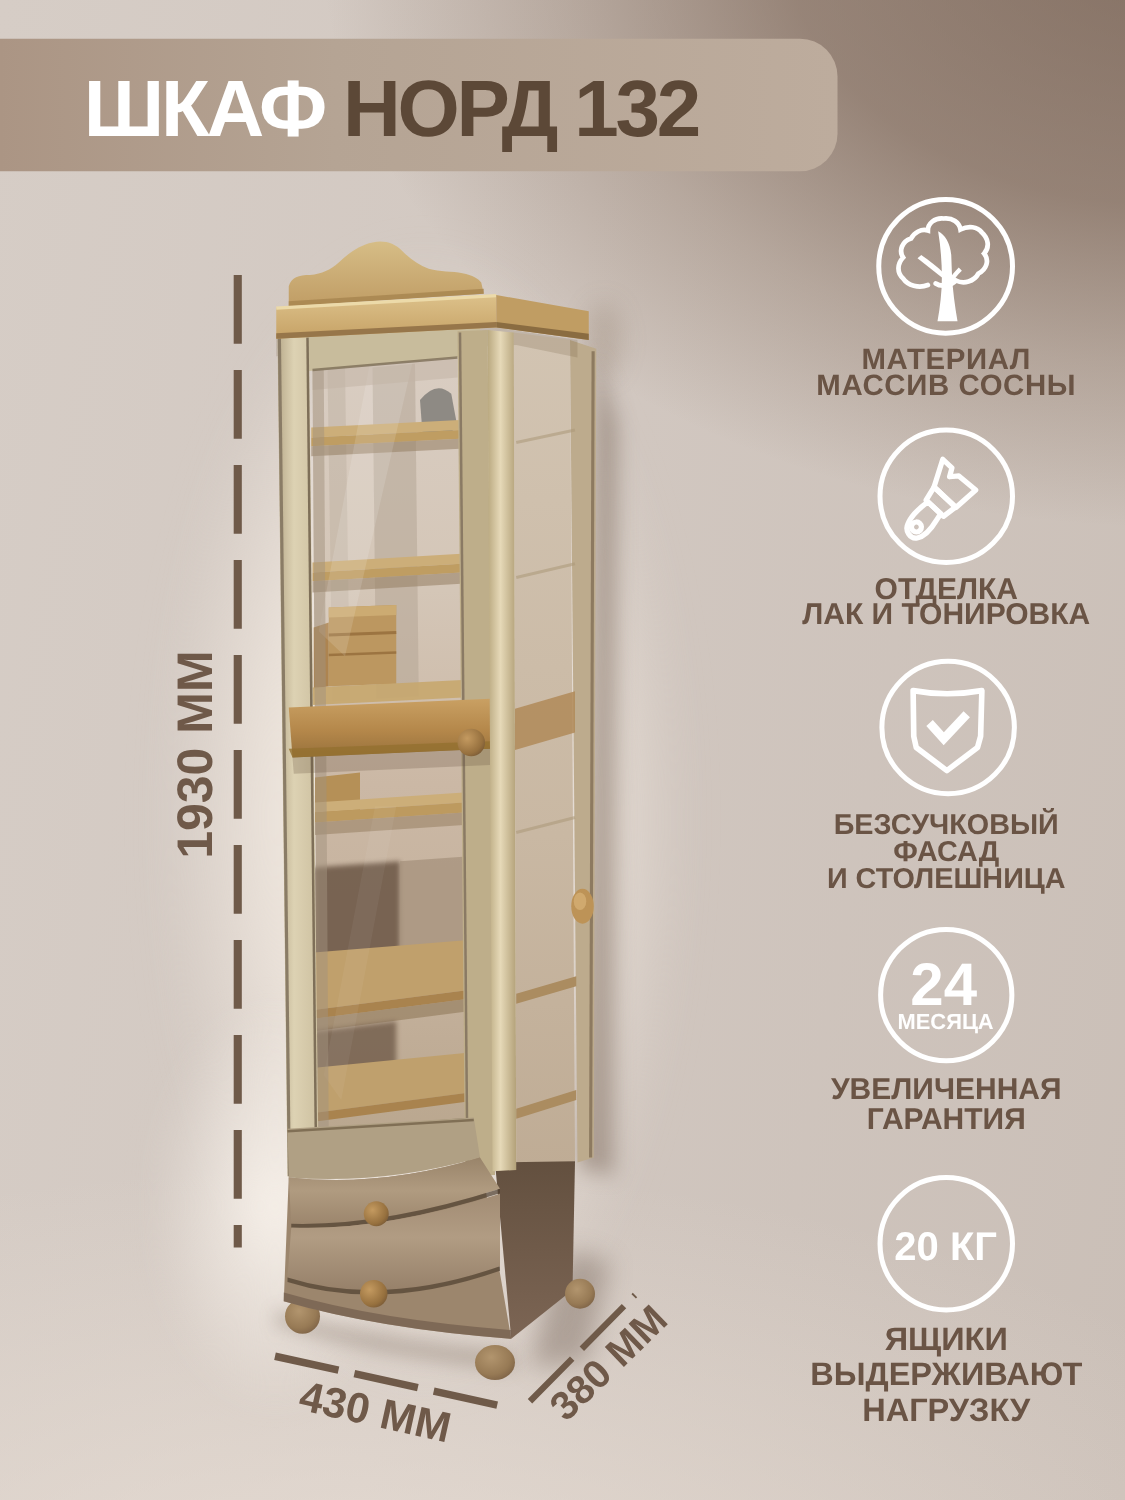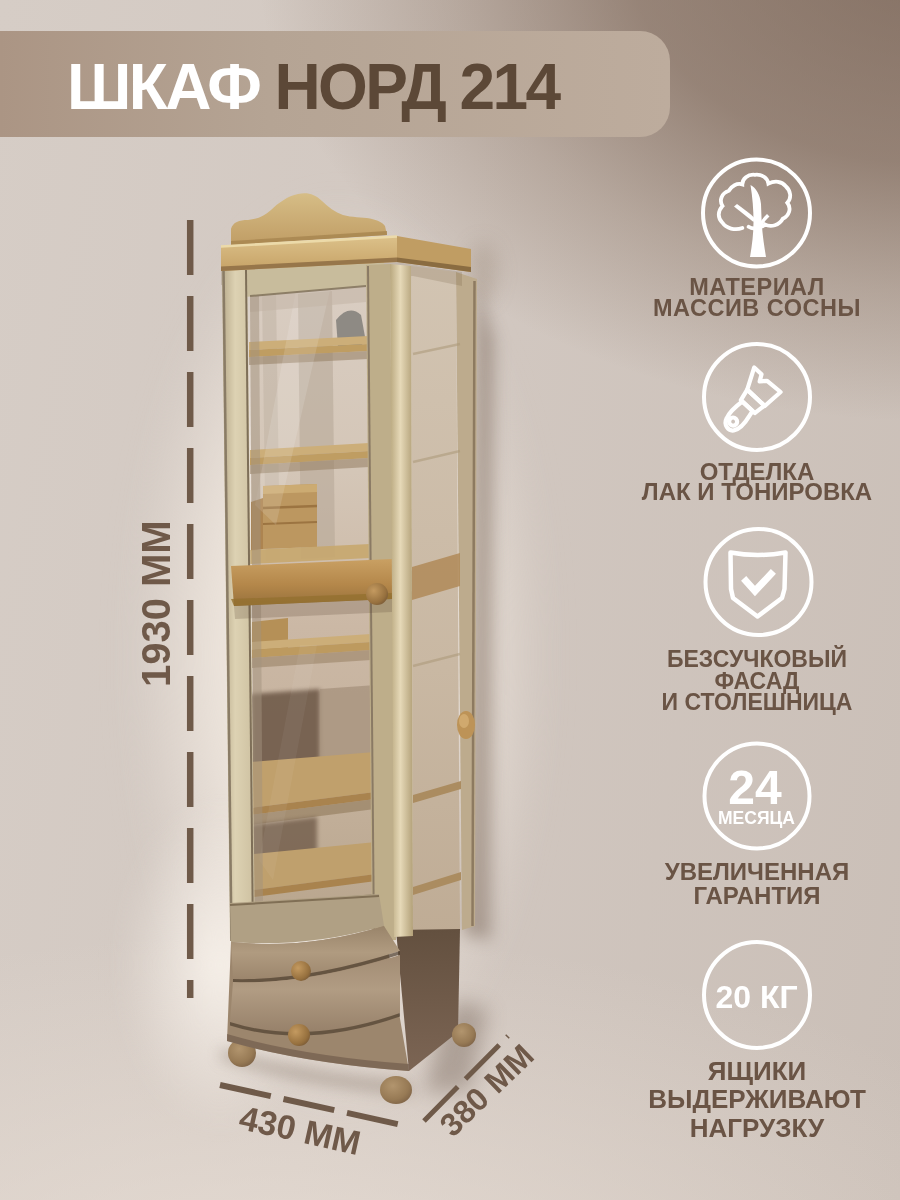--- a/index.html
+++ b/index.html
@@ -24,21 +24,21 @@
   .band .t .d{color:#5c4837;}
   .cap{position:absolute;width:320px;left:597px;text-align:center;font-weight:bold;color:#6a5445;}
   .dim{position:absolute;left:0px;top:0px;transform-origin:0 0;font-weight:bold;color:#6f5949;white-space:nowrap;}
 </style>
 </head>
 <body>
 <div class="stage">
   <div class="halo"></div>
   <div class="halo2"></div>
   <div class="band">
-      <div class="t">ШКАФ <span class="d">НОРД 214</span></div>
+      <div class="t">ШКАФ <span class="d">НОРД 132</span></div>
     </div>
 
   <svg width="900" height="1200" viewBox="0 0 900 1200" style="position:absolute;left:0;top:0">
     <defs>
       <linearGradient id="gInt" x1="0" y1="0" x2="0" y2="1">
         <stop offset="0" stop-color="#d9cdc2"></stop>
           <stop offset="0.3" stop-color="#d4c6b7"></stop>
         <stop offset="0.55" stop-color="#cbb8a5"></stop>
           <stop offset="0.8" stop-color="#c4b19c"></stop>
         <stop offset="1" stop-color="#baa78f"></stop>

